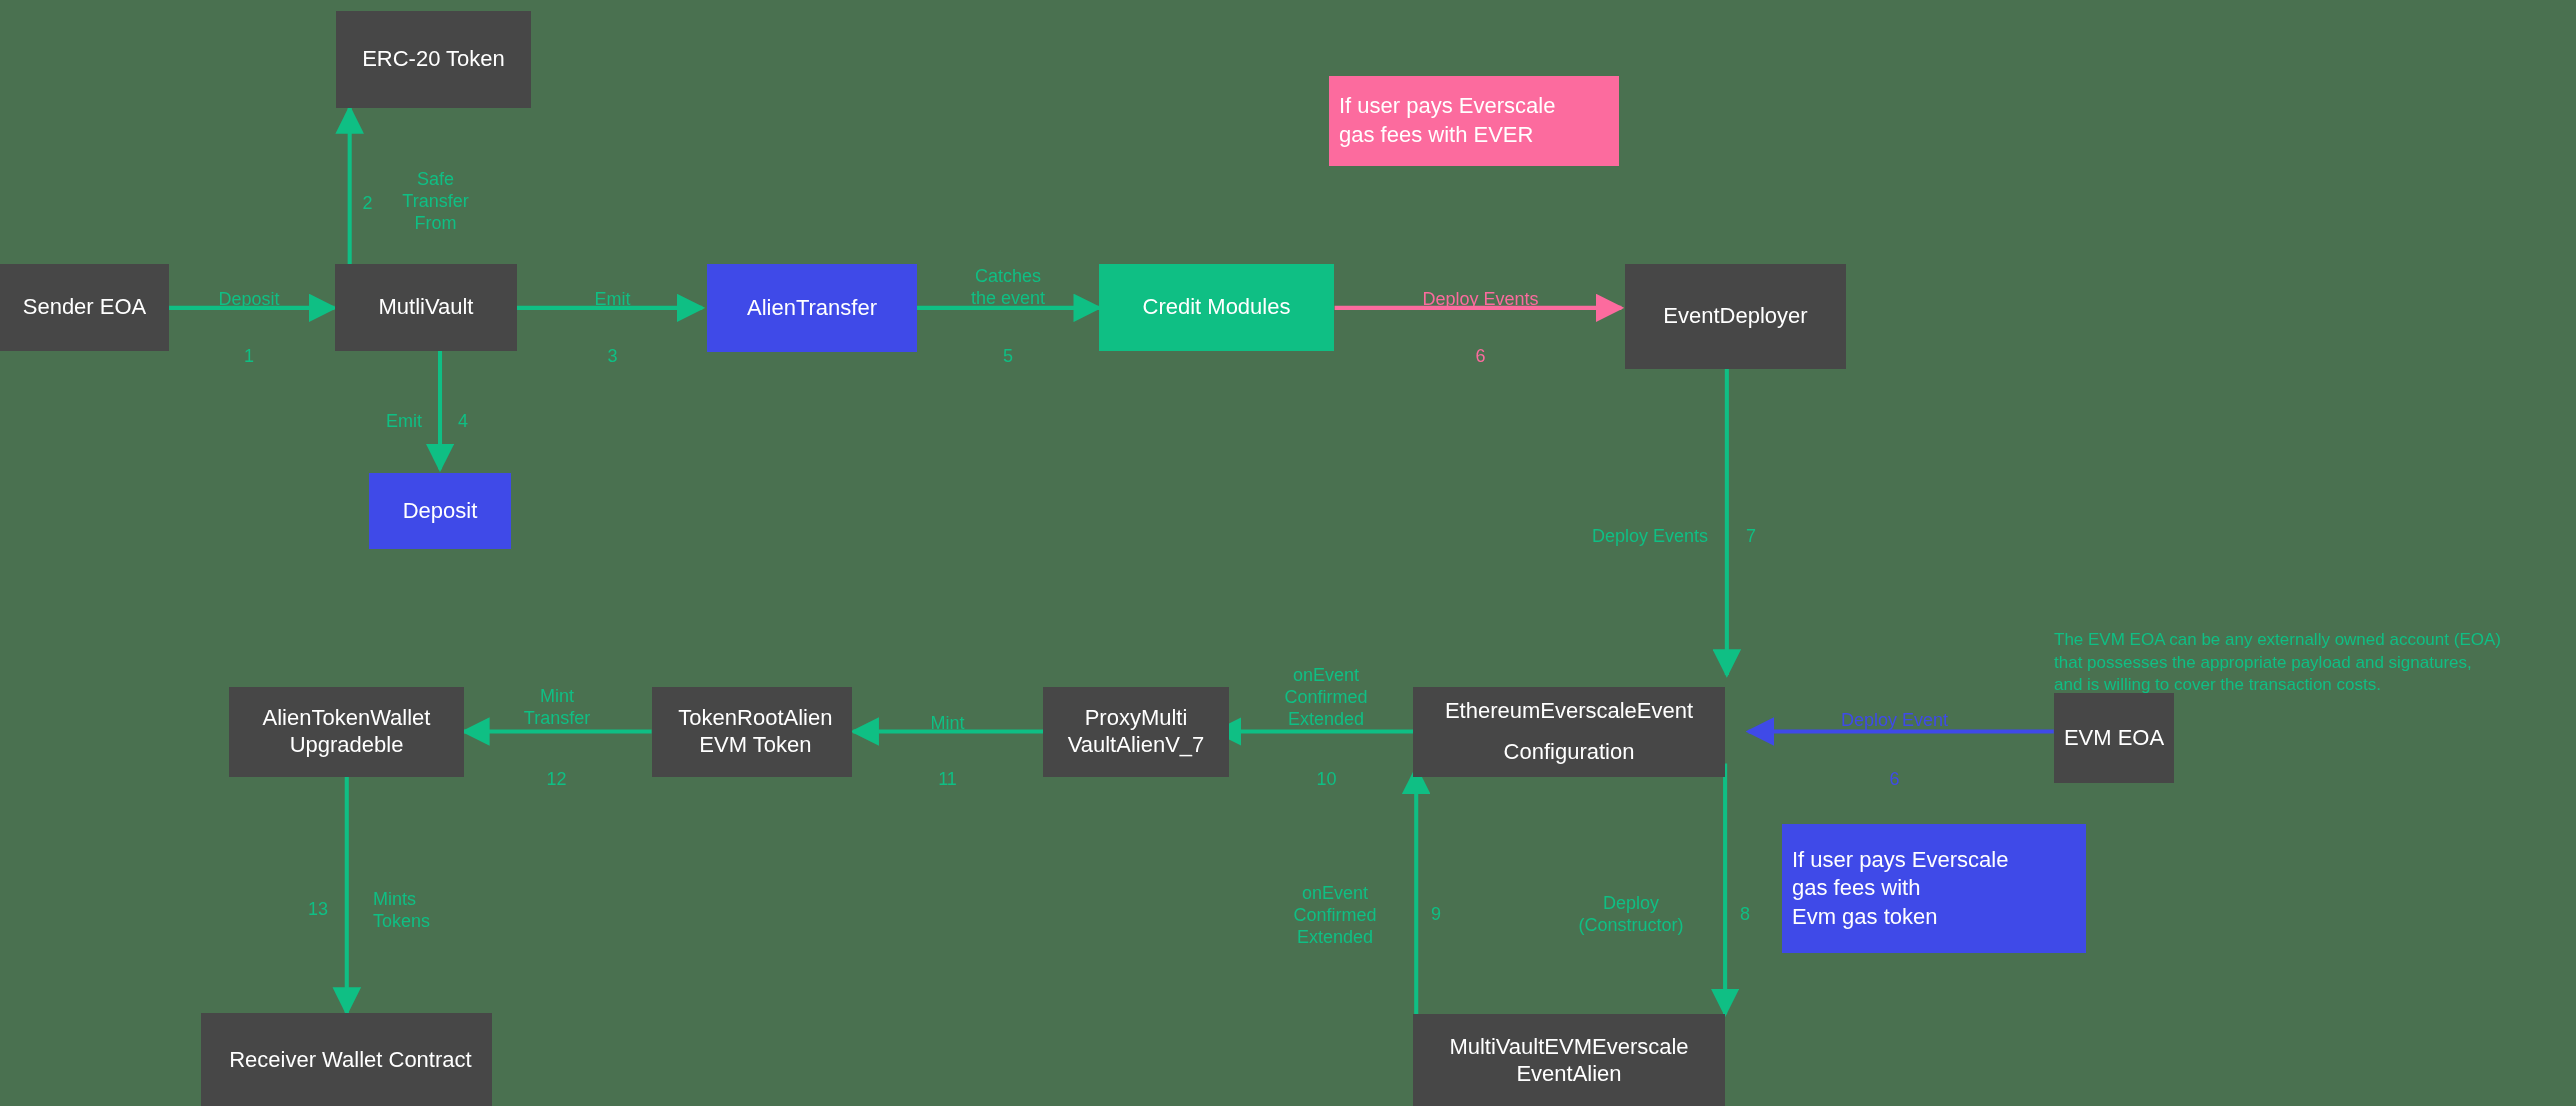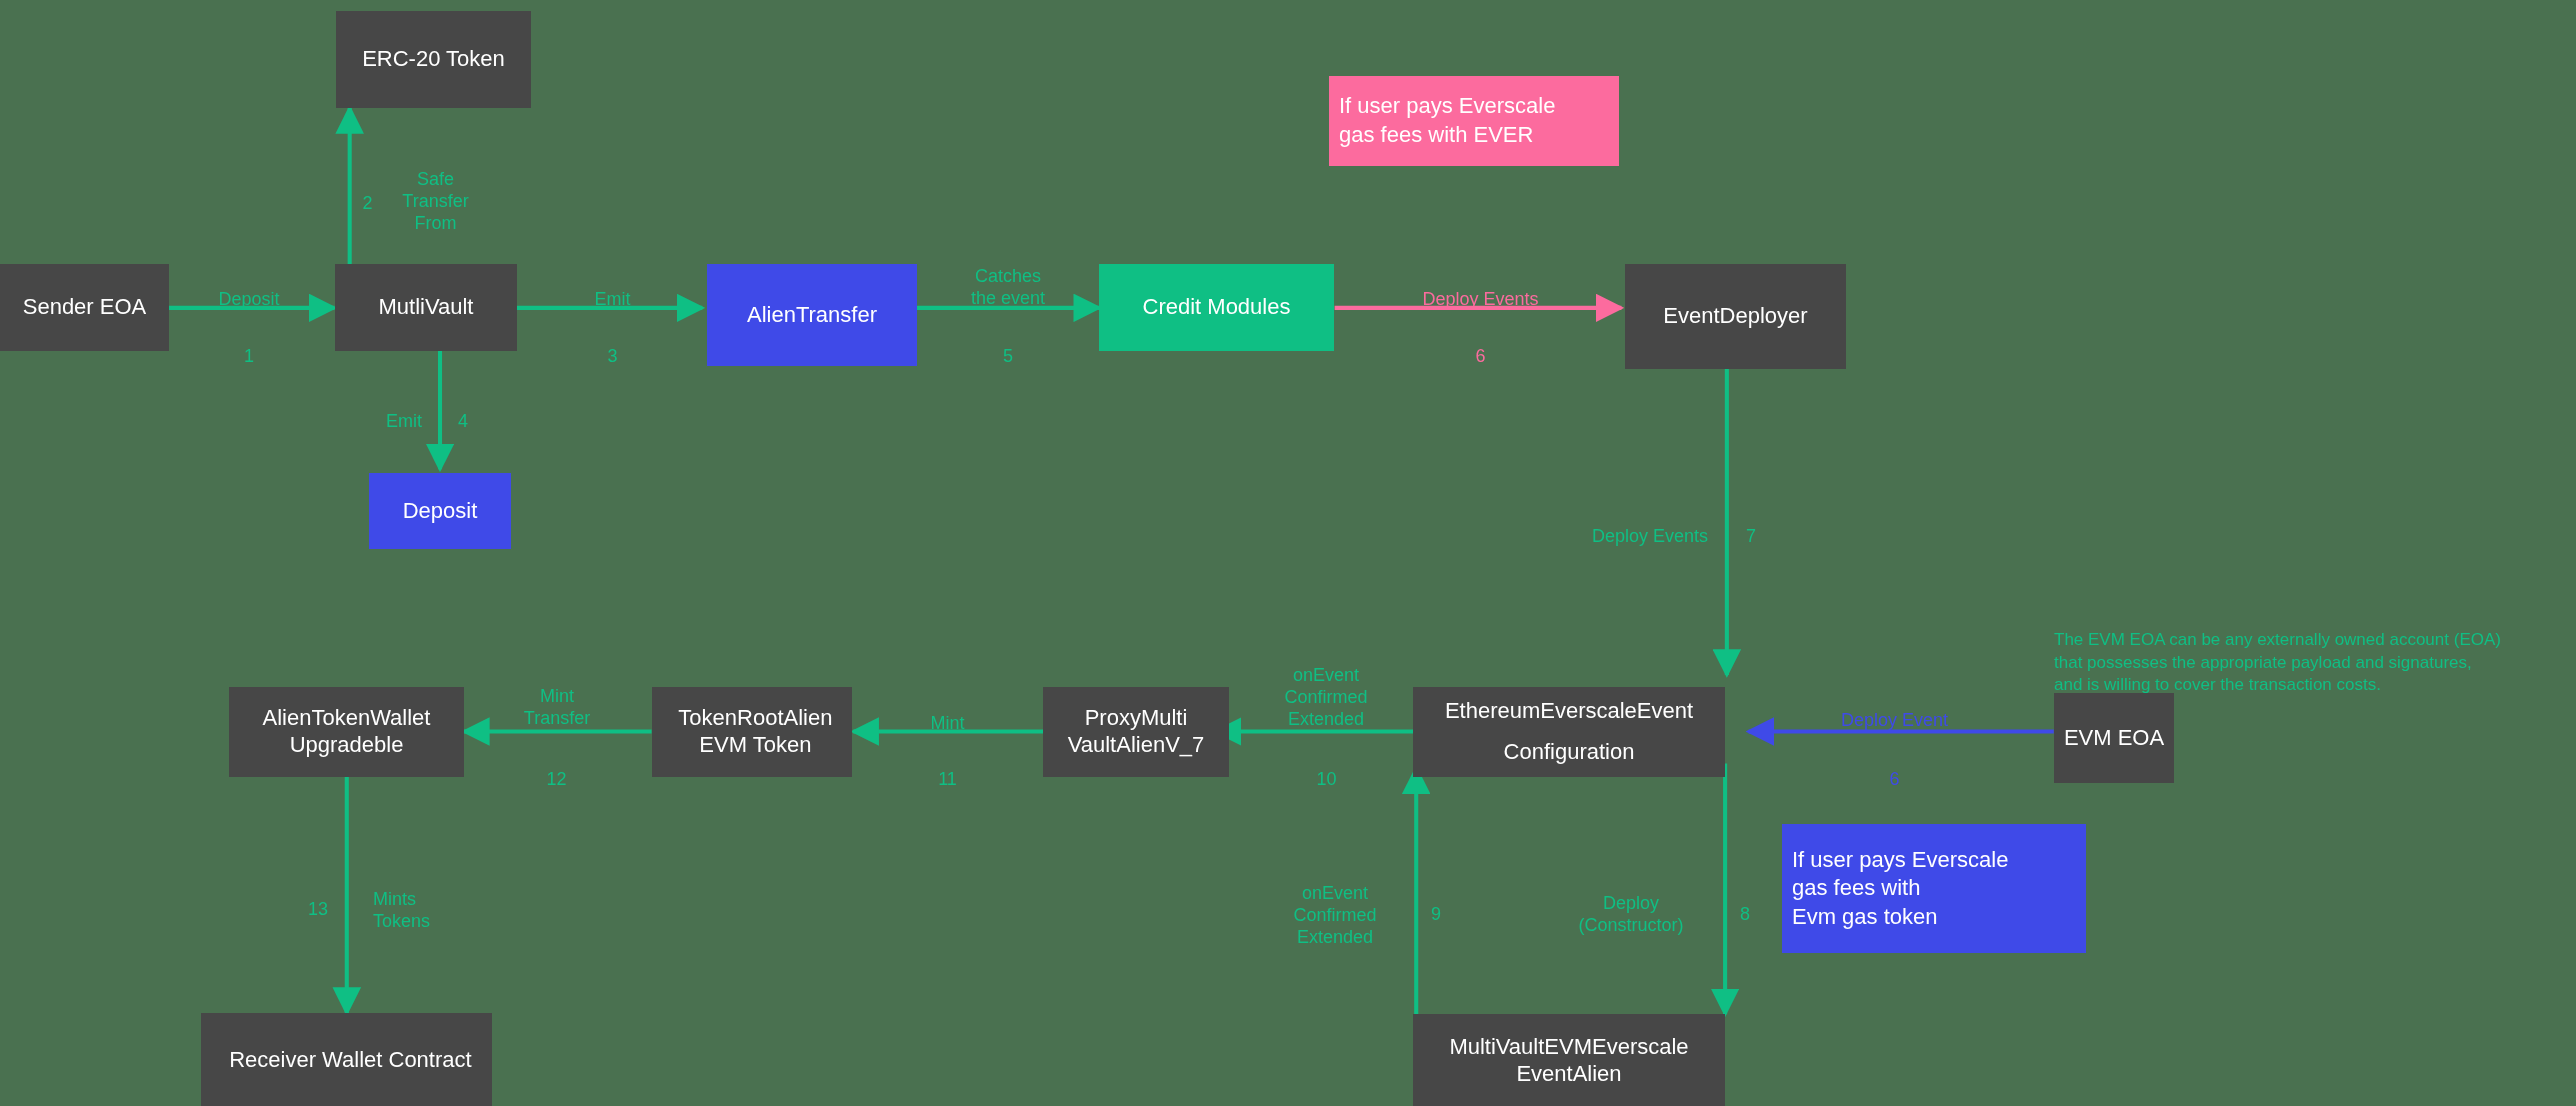--- a/index.html
+++ b/index.html
@@ -115,21 +115,21 @@
   </div>
 
   <div class="node dark" style="left:0px;top:264px;width:169px;height:87px;font-size:22px;">
     <span>Sender EOA</span>
   </div>
 
   <div class="node dark" style="left:335px;top:264px;width:182px;height:87px;font-size:22px;">
     <span>MutliVault</span>
   </div>
 
-  <div class="node blue" style="left:707px;top:264px;width:210px;height:102px;font-size:22px;">
+  <div class="node blue" style="left:707px;top:264px;width:210px;height:88px;font-size:22px;">
     <span>AlienTransfer</span>
   </div>
 
   <div class="node green" style="left:1099px;top:264px;width:235px;height:87px;font-size:22px;">
     <span>Credit Modules</span>
   </div>
 
   <div class="node dark" style="left:1625px;top:264px;width:221px;height:105px;font-size:22px;">
     <span>EventDeployer</span>
   </div>

